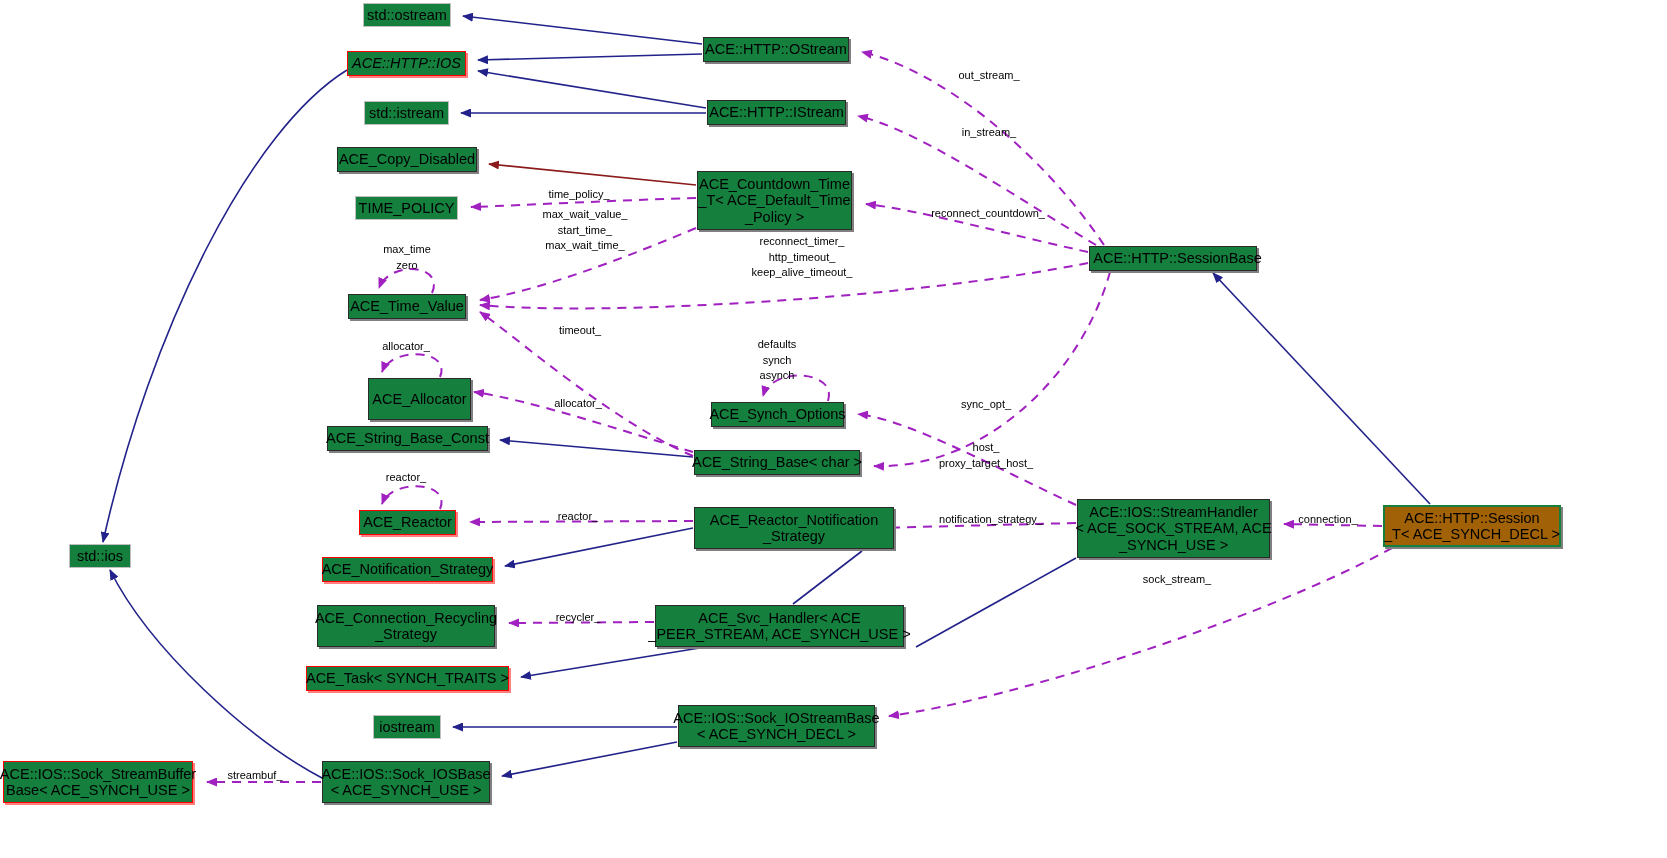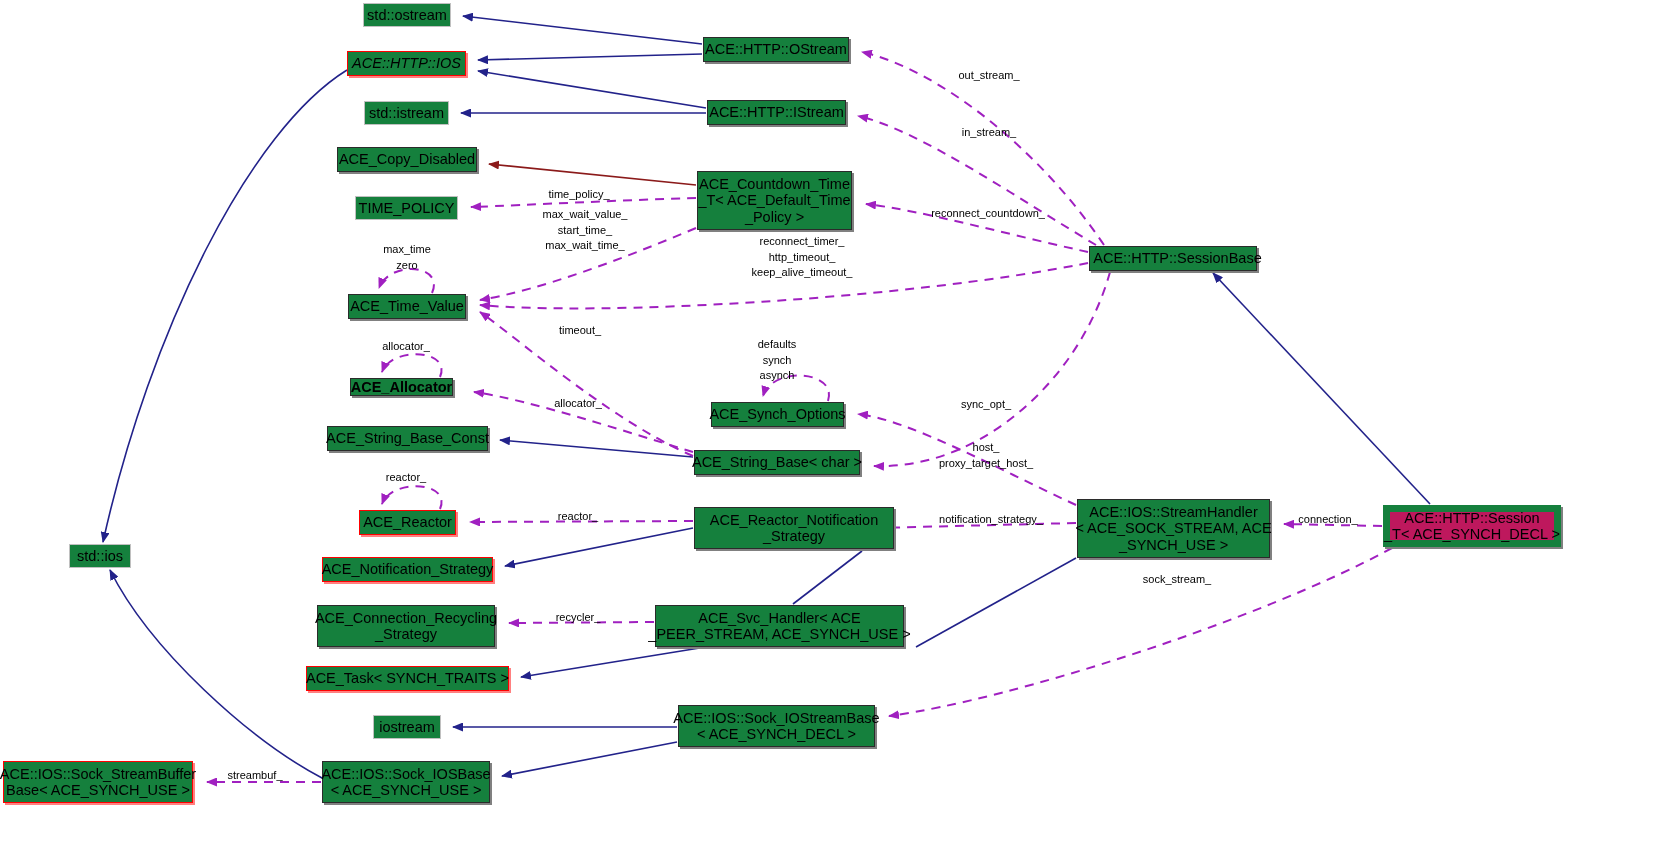--- a/index.html
+++ b/index.html
@@ -31,22 +31,22 @@
   }
   .node.red{
     border:1px solid #ff0000;
     box-shadow:2px 2px 0 0 #ff8080;
   }
   .node.gray-border{
     border:1px solid #c0c0c0;
     box-shadow:none;
   }
   .node.current{
-    background:#be185d;
-    border:7px solid #15803d;
+    background:#a16207;
+    border:2px solid #15803d;
     box-shadow:2px 2px 0 0 #808080;
   }
   .elabel{
     position:absolute;
     font-size:11px;
     line-height:15.5px;
     color:#000000;
     white-space:pre;
     text-align:center;
     z-index:6;
@@ -150,21 +150,21 @@
       <path d="M321,782 L207,782"></path>
     </g>
   </svg>
 
   <div class="node gray-border" style="left:363px;top:3px;width:88px;height:24px;">std::ostream</div>
   <div class="node red" style="left:347px;top:51px;width:119px;height:25px;font-style:italic;">ACE::HTTP::IOS</div>
   <div class="node gray-border" style="left:364px;top:101px;width:85px;height:24px;">std::istream</div>
   <div class="node solid" style="left:337px;top:147px;width:140px;height:25px;">ACE_Copy_Disabled</div>
   <div class="node gray-border" style="left:355px;top:196px;width:103px;height:24px;">TIME_POLICY</div>
   <div class="node solid" style="left:348px;top:294px;width:118px;height:25px;">ACE_Time_Value</div>
-  <div class="node solid" style="left:350px;top:378px;width:103px;height:18px;font-weight:bold;">ACE_Allocator</div>
+  <div class="node solid" style="left:368px;top:378px;width:103px;height:42px;">ACE_Allocator</div>
   <div class="node solid" style="left:327px;top:426px;width:161px;height:25px;">ACE_String_Base_Const</div>
   <div class="node red" style="left:359px;top:510px;width:97px;height:25px;">ACE_Reactor</div>
   <div class="node red" style="left:322px;top:557px;width:171px;height:25px;">ACE_Notification_Strategy</div>
   <div class="node solid" style="left:317px;top:605px;width:178px;height:42px;">ACE_Connection_Recycling
 _Strategy</div>
   <div class="node red" style="left:306px;top:666px;width:203px;height:25px;">ACE_Task&lt; SYNCH_TRAITS &gt;</div>
   <div class="node gray-border" style="left:373px;top:715px;width:68px;height:24px;">iostream</div>
   <div class="node gray-border" style="left:69px;top:544px;width:62px;height:24px;">std::ios</div>
   <div class="node red" style="left:3px;top:761px;width:190px;height:42px;">ACE::IOS::Sock_StreamBuffer
 Base&lt; ACE_SYNCH_USE &gt;</div>

